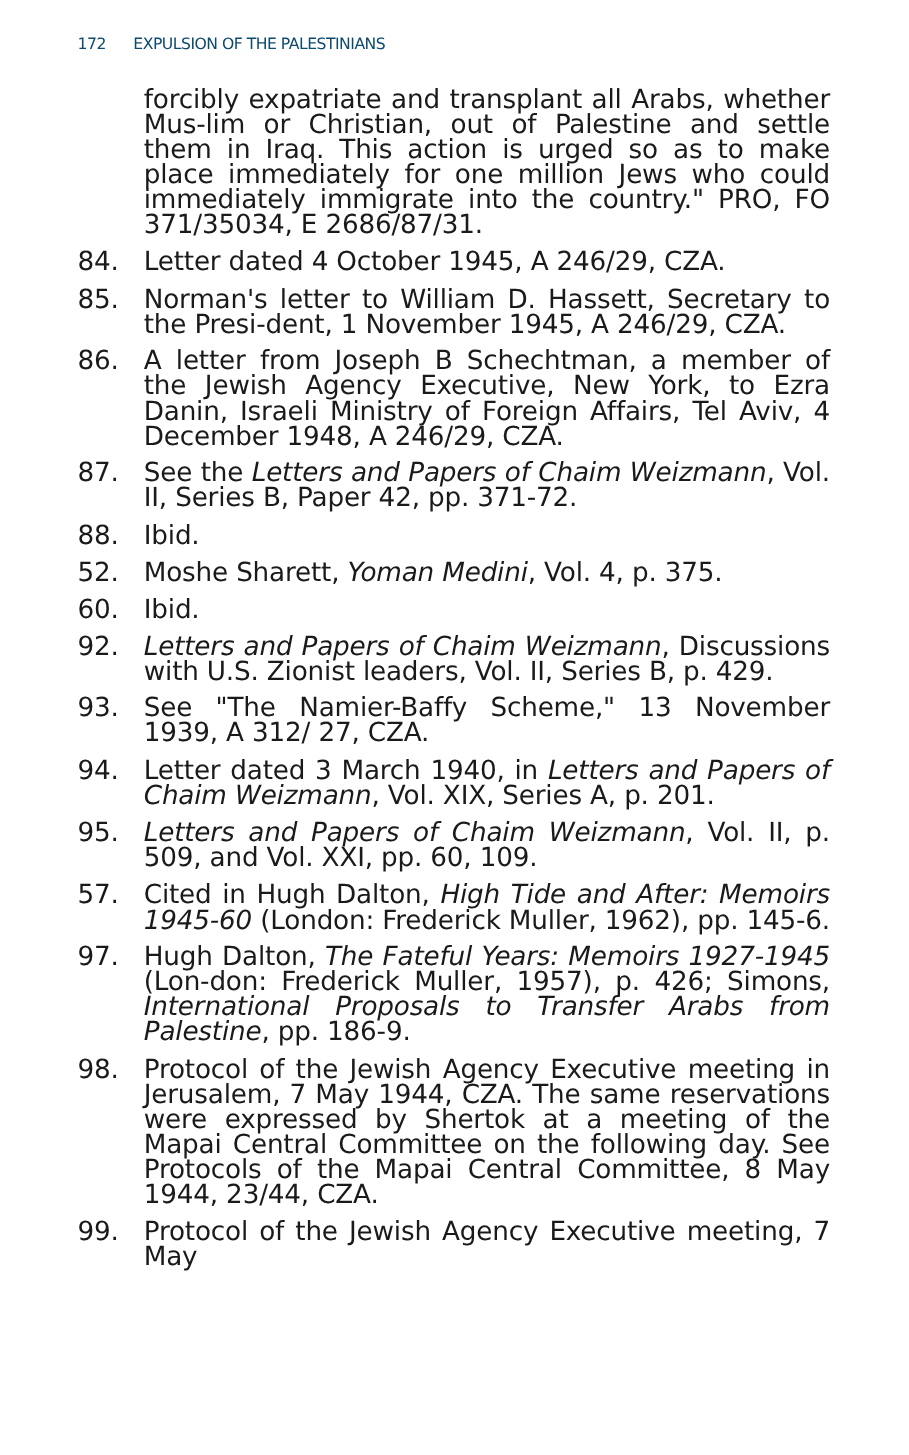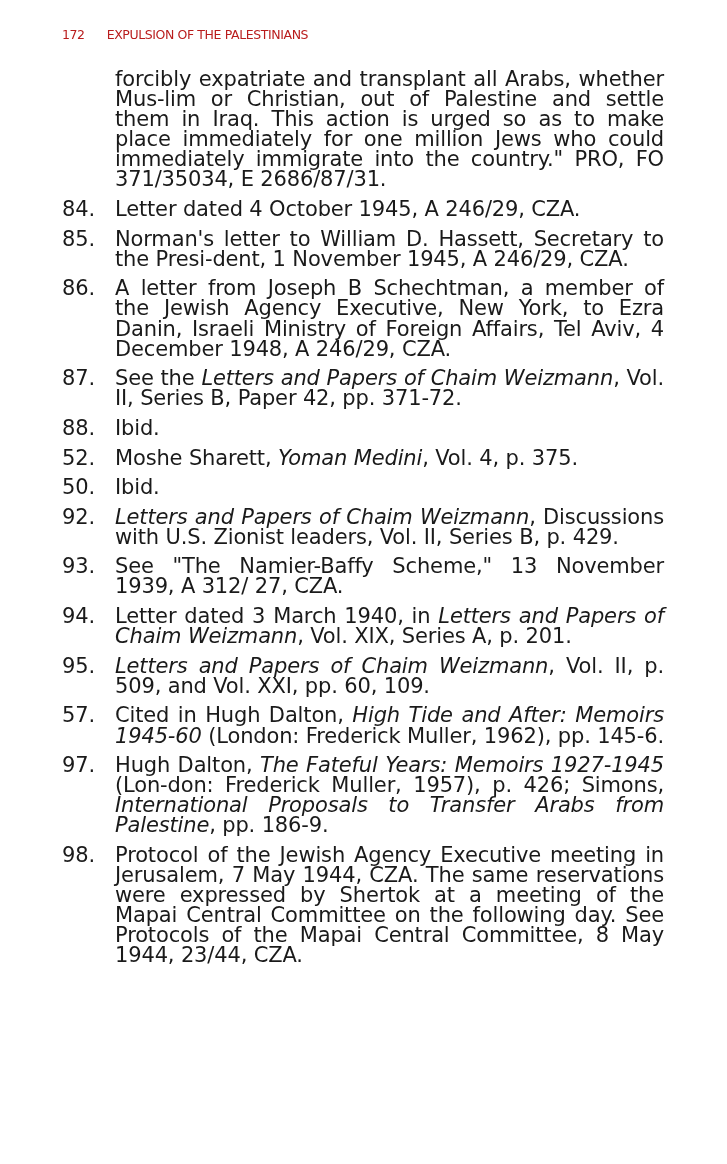--- a/index.html
+++ b/index.html
@@ -2,21 +2,21 @@
 <html><head>
 <meta charset="utf-8">
 <style>
   html, body { margin: 0; padding: 0; background: #ffffff; }
   body {
     width: 727px; height: 1164px; position: relative; overflow: hidden;
     font-family: "DejaVu Sans", sans-serif; color: #1a1a1a;
   }
   .running-head {
     position: absolute; top: 27px; left: 62px;
-    font-size: 12.5px; letter-spacing: -0.4px; color: #b91c1c;
+    font-size: 12.5px; letter-spacing: -0.4px; color: #0c4a6e;
     display: flex; gap: 22px;
   }
   .folio { font-size: 12.5px; }
   .content {
     position: absolute; top: 69px; left: 62px; width: 602px;
     font-size: 21px; line-height: 20.1px; letter-spacing: -0.15px;
   }
   .cont { margin-left: 53px; text-align: justify; }
   .note { display: flex; margin-top: 9.5px; }
   .num { width: 53px; flex: 0 0 53px; }
@@ -52,21 +52,21 @@
       </div>
       <div class="note">
         <span class="num">88.</span>
         <span class="text"><span>Ibid.</span></span>
       </div>
       <div class="note">
         <span class="num">52.</span>
         <span class="text"><span>Moshe Sharett, </span><i>Yoman Medini</i><span>, Vol. 4, p. 375.</span></span>
       </div>
       <div class="note">
-        <span class="num">50.</span>
+        <span class="num">60.</span>
         <span class="text"><span>Ibid.</span></span>
       </div>
       <div class="note">
         <span class="num">92.</span>
         <span class="text"><i>Letters and Papers of Chaim Weizmann</i><span>, Discussions with U.S. Zionist leaders, Vol. II, Series B, p. 429.</span></span>
       </div>
       <div class="note">
         <span class="num">93.</span>
         <span class="text"><span>See "The Namier-Baffy Scheme," 13 November 1939, A 312/ 27, CZA.</span></span>
       </div>
@@ -83,14 +83,18 @@
         <span class="text"><span>Cited in Hugh Dalton, </span><i>High Tide and After: Memoirs 1945-60</i><span> (London: Frederick Muller, 1962), pp. 145-6.</span></span>
       </div>
       <div class="note">
         <span class="num">97.</span>
         <span class="text"><span>Hugh Dalton, </span><i>The Fateful Years: Memoirs 1927-1945</i><span> (Lon-don:  Frederick Muller, 1957), p. 426; Simons, </span><i>International Proposals to Transfer Arabs from Palestine</i><span>, pp. 186-9.</span></span>
       </div>
       <div class="note">
         <span class="num">98.</span>
         <span class="text"><span>Protocol of the Jewish Agency Executive meeting in Jerusalem, 7 May 1944, CZA.  The same reservations were expressed by Shertok at a meeting of the Mapai Central Committee on the following day. See Protocols of the Mapai Central Committee, 8 May 1944, 23/44, CZA.</span></span>
       </div>
+      <div class="note">
+        <span class="num">99.</span>
+        <span class="text"><span>Protocol of the Jewish Agency Executive meeting, 7 May</span></span>
+      </div>
     </div>
 </div>
 
 </body></html>

